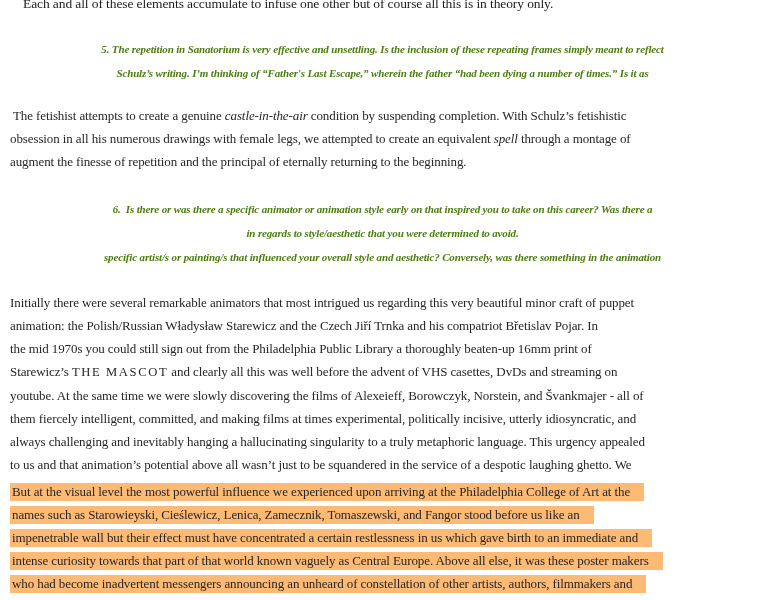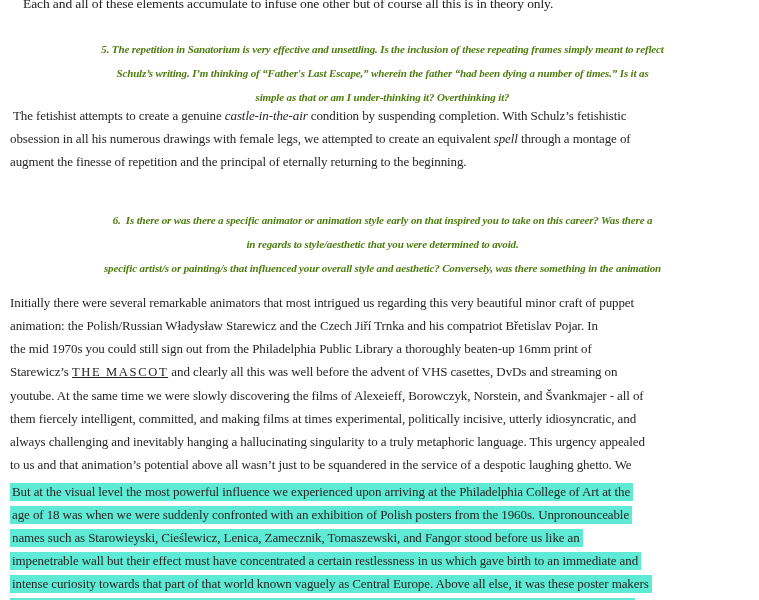--- a/index.html
+++ b/index.html
@@ -12,40 +12,39 @@
   .answer .tline{
     font-size:13px;line-height:23px;color:#262626;letter-spacing:-0.1px;
   }
   .intro .tline{
     font-size:13.5px;line-height:19px;color:#1c1c1c;
   }
   .question .tline{
     font-size:11px;line-height:24px;color:#4d7c0f;
     font-style:italic;font-weight:600;letter-spacing:-0.15px;text-align:center;
   }
-  .sc{letter-spacing:1.6px;font-size:0.97em;text-decoration:underline;}
-  .highlight .lspan{background:#5eead4;padding:1px 3px 2px 2px;}
+  .sc{letter-spacing:1.6px;font-size:0.97em;}
+  .highlight .lspan{background:#fdba74;padding:1px 14px 2px 2px;}
   #intro{top:-6px;left:23px;}
   #q5{top:37px;}
   #a5{top:104px;}
-  #q6{top:208px;}
+  #q6{top:197px;}
   #a6a{top:291px;}
   #a6b{top:480px;}
 </style>
 </head>
 <body>
 
 <div id="intro" class="block answer intro">
     <div class="tline"><span class="lspan">Each and all of these elements accumulate to infuse one other but of course all this is in theory only.</span></div>
   </div>
 
 <div id="q5" class="block question">
     <div class="tline"><span class="lspan">5. The repetition in Sanatorium is very effective and unsettling. Is the inclusion of these repeating frames simply meant to reflect</span></div>
     <div class="tline"><span class="lspan">Schulz’s writing. I’m thinking of “Father's Last Escape,” wherein the father “had been dying a number of times.” Is it as</span></div>
-    <div class="tline"><span class="lspan">simple as that or am I under-thinking it? Overthinking it?</span></div>
   </div>
 
 <div id="a5" class="block answer">
     <div class="tline"><span class="lspan"> The fetishist attempts to create a genuine <i>castle-in-the-air</i> condition by suspending completion. With Schulz’s fetishistic</span></div>
     <div class="tline"><span class="lspan">obsession in all his numerous drawings with female legs, we attempted to create an equivalent <i>spell</i> through a montage of</span></div>
     <div class="tline"><span class="lspan">augment the finesse of repetition and the principal of eternally returning to the beginning.</span></div>
   </div>
 
 <div id="q6" class="block question">
     <div class="tline"><span class="lspan">6.  Is there or was there a specific animator or animation style early on that inspired you to take on this career? Was there a</span></div>
@@ -59,18 +58,17 @@
     <div class="tline"><span class="lspan">the mid 1970s you could still sign out from the Philadelphia Public Library a thoroughly beaten-up 16mm print of</span></div>
     <div class="tline"><span class="lspan">Starewicz’s <span class="sc">THE MASCOT</span> and clearly all this was well before the advent of VHS casettes, DvDs and streaming on</span></div>
     <div class="tline"><span class="lspan">youtube. At the same time we were slowly discovering the films of Alexeieff, Borowczyk, Norstein, and Švankmajer - all of</span></div>
     <div class="tline"><span class="lspan">them fiercely intelligent, committed, and making films at times experimental, politically incisive, utterly idiosyncratic, and</span></div>
     <div class="tline"><span class="lspan">always challenging and inevitably hanging a hallucinating singularity to a truly metaphoric language. This urgency appealed</span></div>
     <div class="tline"><span class="lspan">to us and that animation’s potential above all wasn’t just to be squandered in the service of a despotic laughing ghetto. We</span></div>
   </div>
 
 <div id="a6b" class="block answer highlight">
     <div class="tline"><span class="lspan">But at the visual level the most powerful influence we experienced upon arriving at the Philadelphia College of Art at the</span></div>
-    <div class="tline"><span class="lspan">age of 18 was when we were suddenly confronted with an exhibition of Polish posters from the 1960s. Unpronounceable</span></div>
     <div class="tline"><span class="lspan">names such as Starowieyski, Cieślewicz, Lenica, Zamecznik, Tomaszewski, and Fangor stood before us like an</span></div>
     <div class="tline"><span class="lspan">impenetrable wall but their effect must have concentrated a certain restlessness in us which gave birth to an immediate and</span></div>
     <div class="tline"><span class="lspan">intense curiosity towards that part of that world known vaguely as Central Europe. Above all else, it was these poster makers</span></div>
     <div class="tline"><span class="lspan">who had become inadvertent messengers announcing an unheard of constellation of other artists, authors, filmmakers and</span></div>
   </div>
 
 </body></html>

